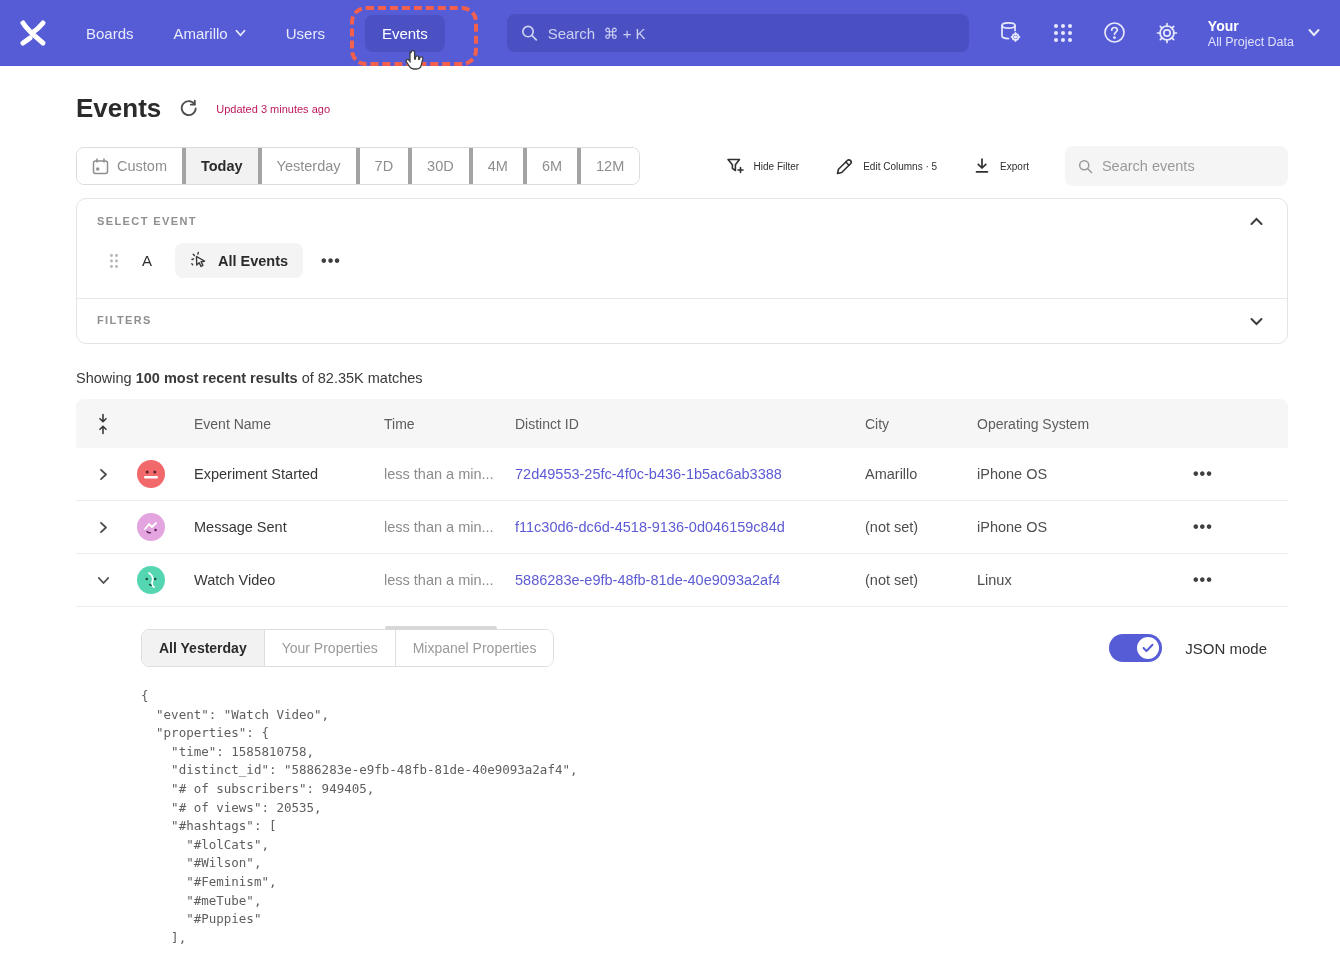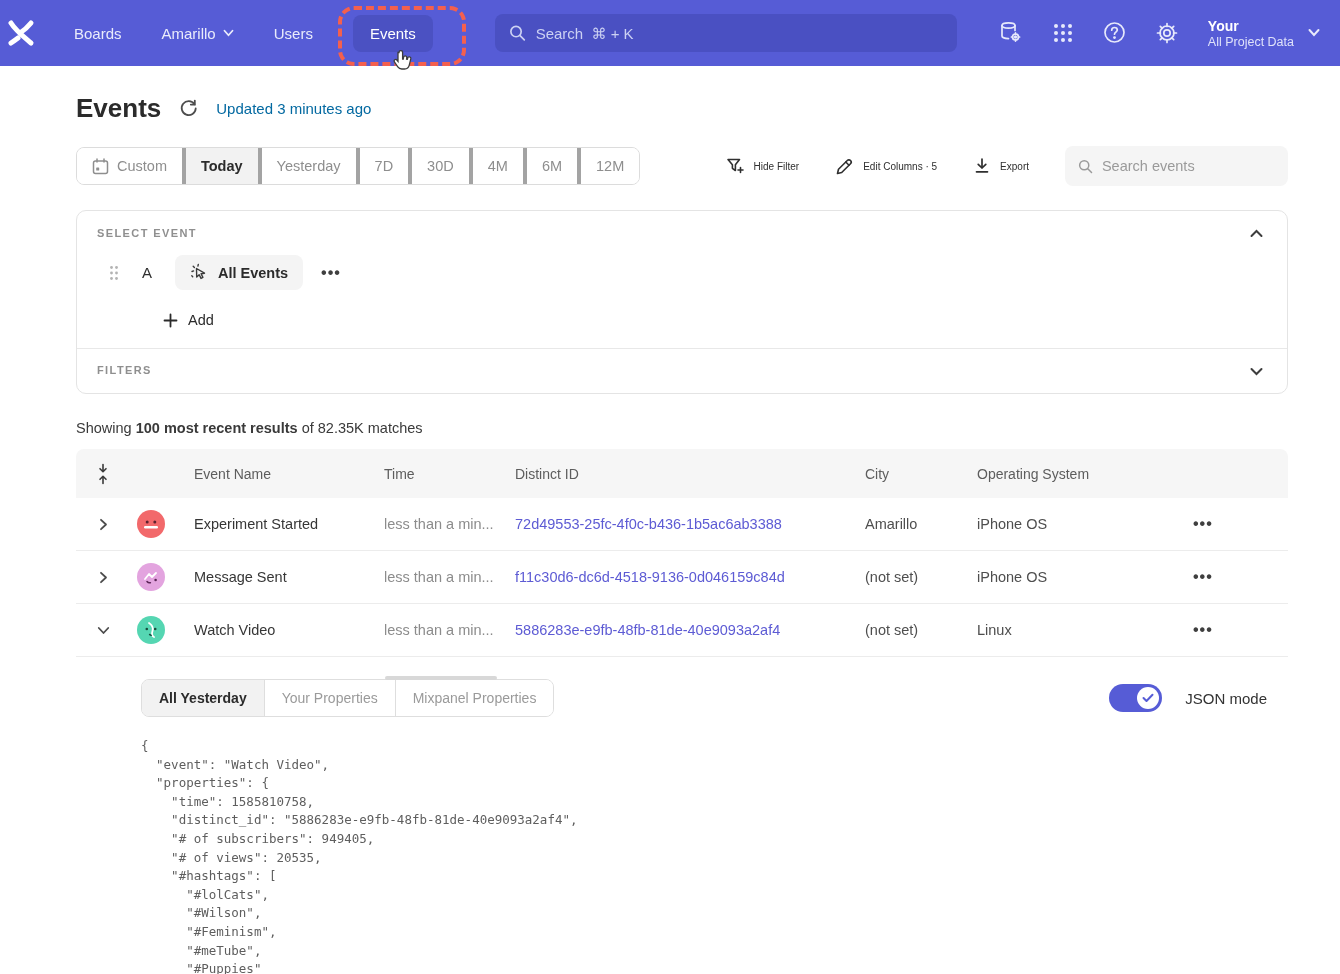--- a/index.html
+++ b/index.html
@@ -1,20 +1,20 @@
 <!DOCTYPE html>
 <html><head>
 <meta charset="utf-8">
 <style>
   * { box-sizing: border-box; margin: 0; padding: 0; }
   html,body { width:1340px; height:974px; overflow:hidden; background:#fff;
     font-family:"Liberation Sans", sans-serif; color:#2f2f2f; }
 
   
-  .navbar { height:66px; background:#565cd6; display:flex; align-items:center; padding:0 20px 0 4px; position:relative; }
+  .navbar { height:66px; background:#565cd6; display:flex; align-items:center; padding:0 20px 0 16px; position:relative; }
   .logo { width:34px; height:34px; display:flex; align-items:center; justify-content:center; margin-right:36px; cursor:pointer; }
   .nav-items { display:flex; align-items:center; gap:40px; }
   .nav-item { color:#e9ebfb; font-size:15px; font-weight:500; text-decoration:none; display:flex; align-items:center; gap:7px; cursor:pointer; }
   .nav-events-wrap { position:relative; }
   .nav-item.active { background:#4b51c2; color:#fff; padding:10px 17px; border-radius:8px; }
   .dashed-highlight { position:absolute; left:-15px; right:-33px; top:-9px; bottom:-14px;
     border:4px dashed #f4604e; border-radius:16px; pointer-events:none; }
   .hand-cursor { position:absolute; left:37px; top:33px; width:24px; height:26px; }
   .nav-search { margin-left:62px; width:462px; height:38px; background:#4a50c2; border-radius:8px;
     display:flex; align-items:center; padding:0 14px; gap:10px; }
@@ -25,38 +25,38 @@
   .nav-icon-btn { color:#e7e9fb; display:flex; align-items:center; cursor:pointer; }
   .project-switch { display:flex; align-items:center; gap:14px; color:#fff; cursor:pointer; }
   .project-name { font-size:14px; font-weight:700; line-height:1.35; }
   .project-scope { font-size:12.5px; font-weight:500; color:#dfe2fa; }
 
   
   .page { padding:0 52px 0 76px; }
   .page-header { display:flex; align-items:center; margin-top:27px; gap:18px; }
   .page-title { font-size:26px; font-weight:700; color:#2b2b2b; }
   .refresh-btn { color:#4d4d4d; display:flex; cursor:pointer; }
-  .updated { font-size:15px; color:#0369a1; }
+  .updated { font-size:11px; color:#be185d; }
 
   .controls-row { display:flex; align-items:center; margin-top:22px; }
   .seg-control { display:flex; border:1px solid #dcdcdc; border-radius:8px; overflow:hidden; height:38px; }
   .seg { display:flex; align-items:center; gap:8px; padding:0 15px; font-size:14.5px; color:#8e8e8e;
     border-right:4px solid #a3a3a3; cursor:pointer; background:#fff; white-space:nowrap; }
   .seg:last-child { border-right:none; }
   .seg.active { background:#f2f2f2; color:#2b2b2b; font-weight:700; }
   .toolbar { margin-left:auto; display:flex; align-items:center; gap:36px; }
   .tool-btn { display:flex; align-items:center; gap:9px; font-size:10px; font-weight:500; color:#2f2f2f; cursor:pointer; white-space:nowrap; }
   .events-search { width:223px; height:40px; background:#f5f5f5; border-radius:8px; display:flex; align-items:center;
     padding:0 13px; gap:9px; color:#9a9a9a; }
   .events-search input { background:transparent; border:none; outline:none; font-size:14.5px; width:100%;
     font-family:"Liberation Sans", sans-serif; }
   .events-search input::placeholder { color:#9a9a9a; }
 
   
-  .query-card { margin-top:24px; border:1px solid #e4e4e4; border-radius:10px; }
+  .query-card { margin-top:12px; border:1px solid #e4e4e4; border-radius:10px; }
   .qc-section { padding:16px 20px 20px 20px; position:relative; }
   .qc-label { font-size:11px; letter-spacing:1.4px; font-weight:600; color:#8f8f8f; }
   .qc-chevron { position:absolute; right:20px; top:14px; color:#3d3d3d; cursor:pointer; display:flex; padding:4px; }
   .event-row { display:flex; align-items:center; margin-top:16px; gap:0; }
   .drag-handle { color:#b3b3b3; display:flex; margin-left:12px; cursor:grab; }
   .event-letter { font-size:15px; color:#2f2f2f; margin-left:23px; width:14px; }
   .event-chip { margin-left:19px; background:#f4f4f4; border-radius:8px; padding:8px 15px; display:flex; align-items:center; gap:9px;
     font-size:14.5px; font-weight:600; color:#2b2b2b; cursor:pointer; }
   .more-dots { font-size:16px; font-weight:700; color:#3f3f3f; letter-spacing:1px; cursor:pointer; padding:4px 8px; }
   .event-chip + .more-dots { margin-left:10px; }
@@ -271,26 +271,20 @@
         <div class="event-chip">
           <svg width="19" height="19" viewBox="0 0 19 19">
             <path d="M6.5 5.5l8 4.7-3.4.6 1.8 3.6-1.9 1-1.8-3.7-2.5 2.4-.2-8.6z" fill="none" stroke="#3a3a3a" stroke-width="1.4" stroke-linejoin="round"></path>
             <path d="M2 8.5l1.6-.6M3.2 3.2l1.2 1.2M8.3 1.4l-.4 1.7" stroke="#3a3a3a" stroke-width="1.4" stroke-linecap="round"></path>
             <path d="M1.8 12.8l.9.9" stroke="#3a3a3a" stroke-width="1.4" stroke-linecap="round"></path>
           </svg>
           <span>All Events</span>
         </div>
         <span class="more-dots">•••</span>
       </div>
-      <div class="add-btn">
-        <svg width="15" height="15" viewBox="0 0 15 15" fill="none" stroke="#2b2b2b" stroke-width="1.8" stroke-linecap="round">
-          <path d="M7.5 1.5v12M1.5 7.5h12"></path>
-        </svg>
-        <span>Add</span>
-      </div>
     </div>
     <div class="qc-divider"></div>
     <div class="qc-filters">
       <div class="qc-label">FILTERS</div>
       <span class="qc-chevron">
         <svg width="13" height="9" viewBox="0 0 13 9" fill="none" stroke="#3d3d3d" stroke-width="2" stroke-linecap="round">
             <polyline points="1.5,2 6.5,7 11.5,2"></polyline>
           </svg>
       </span>
     </div>

